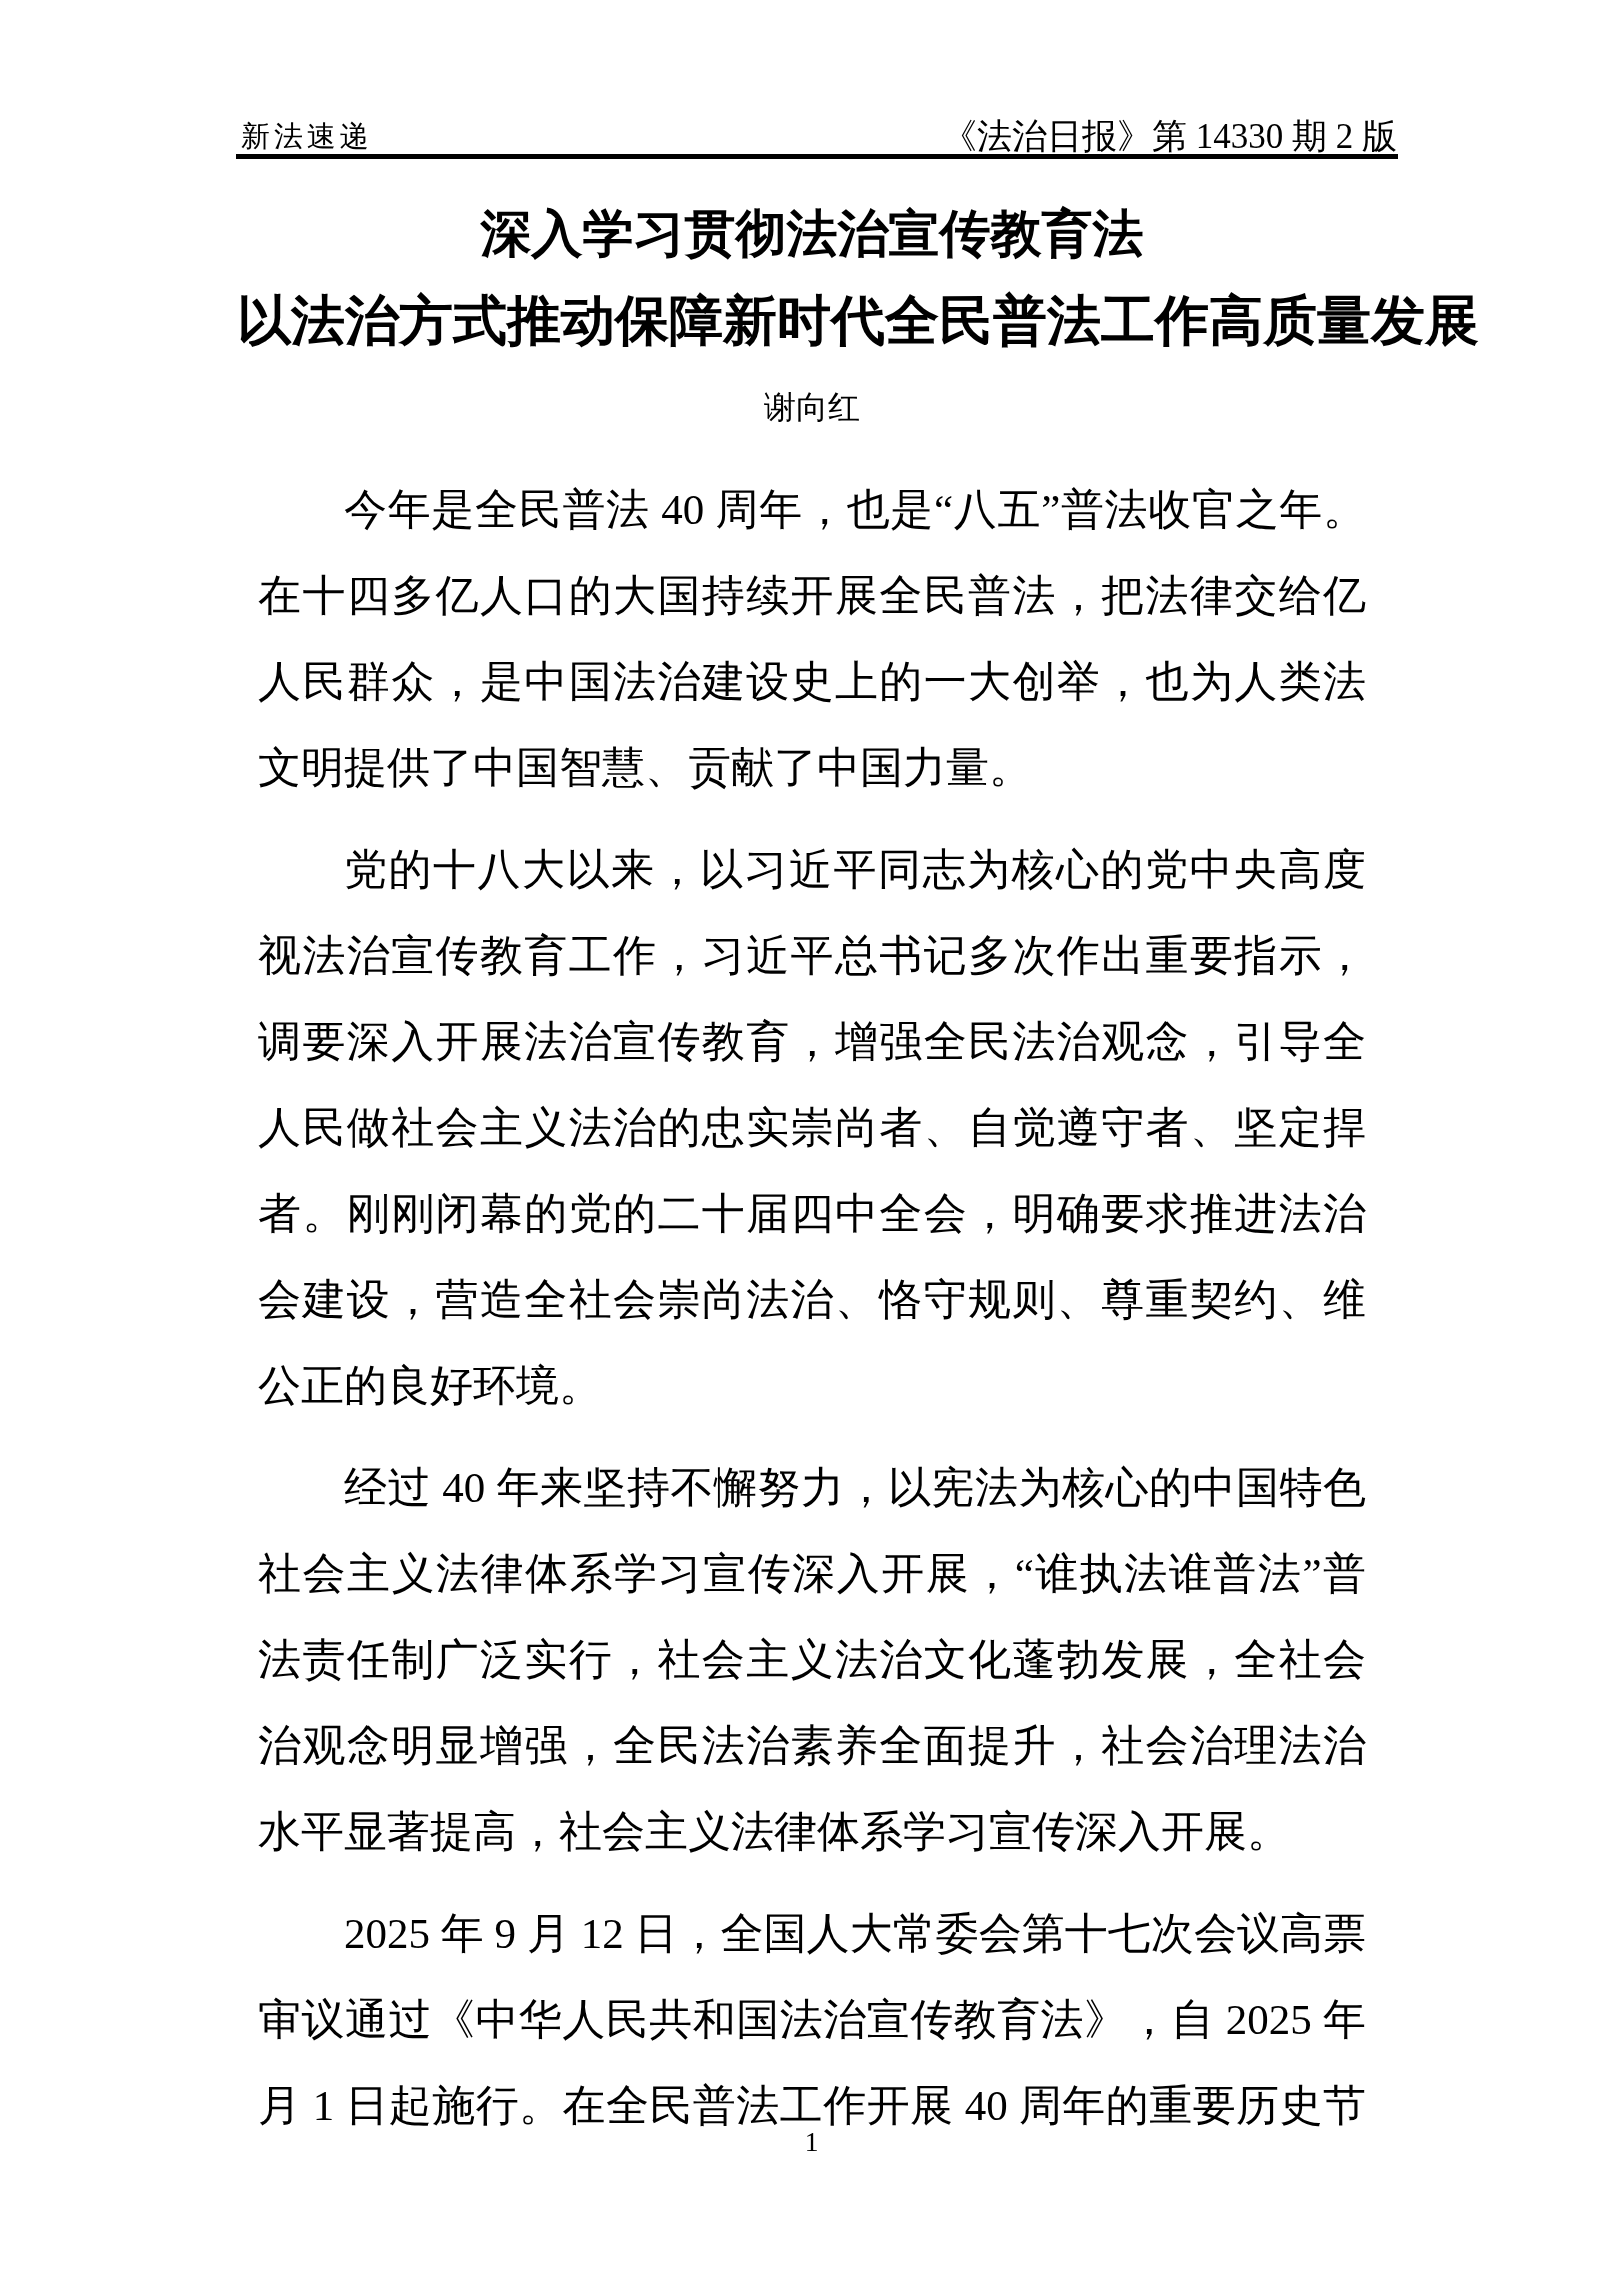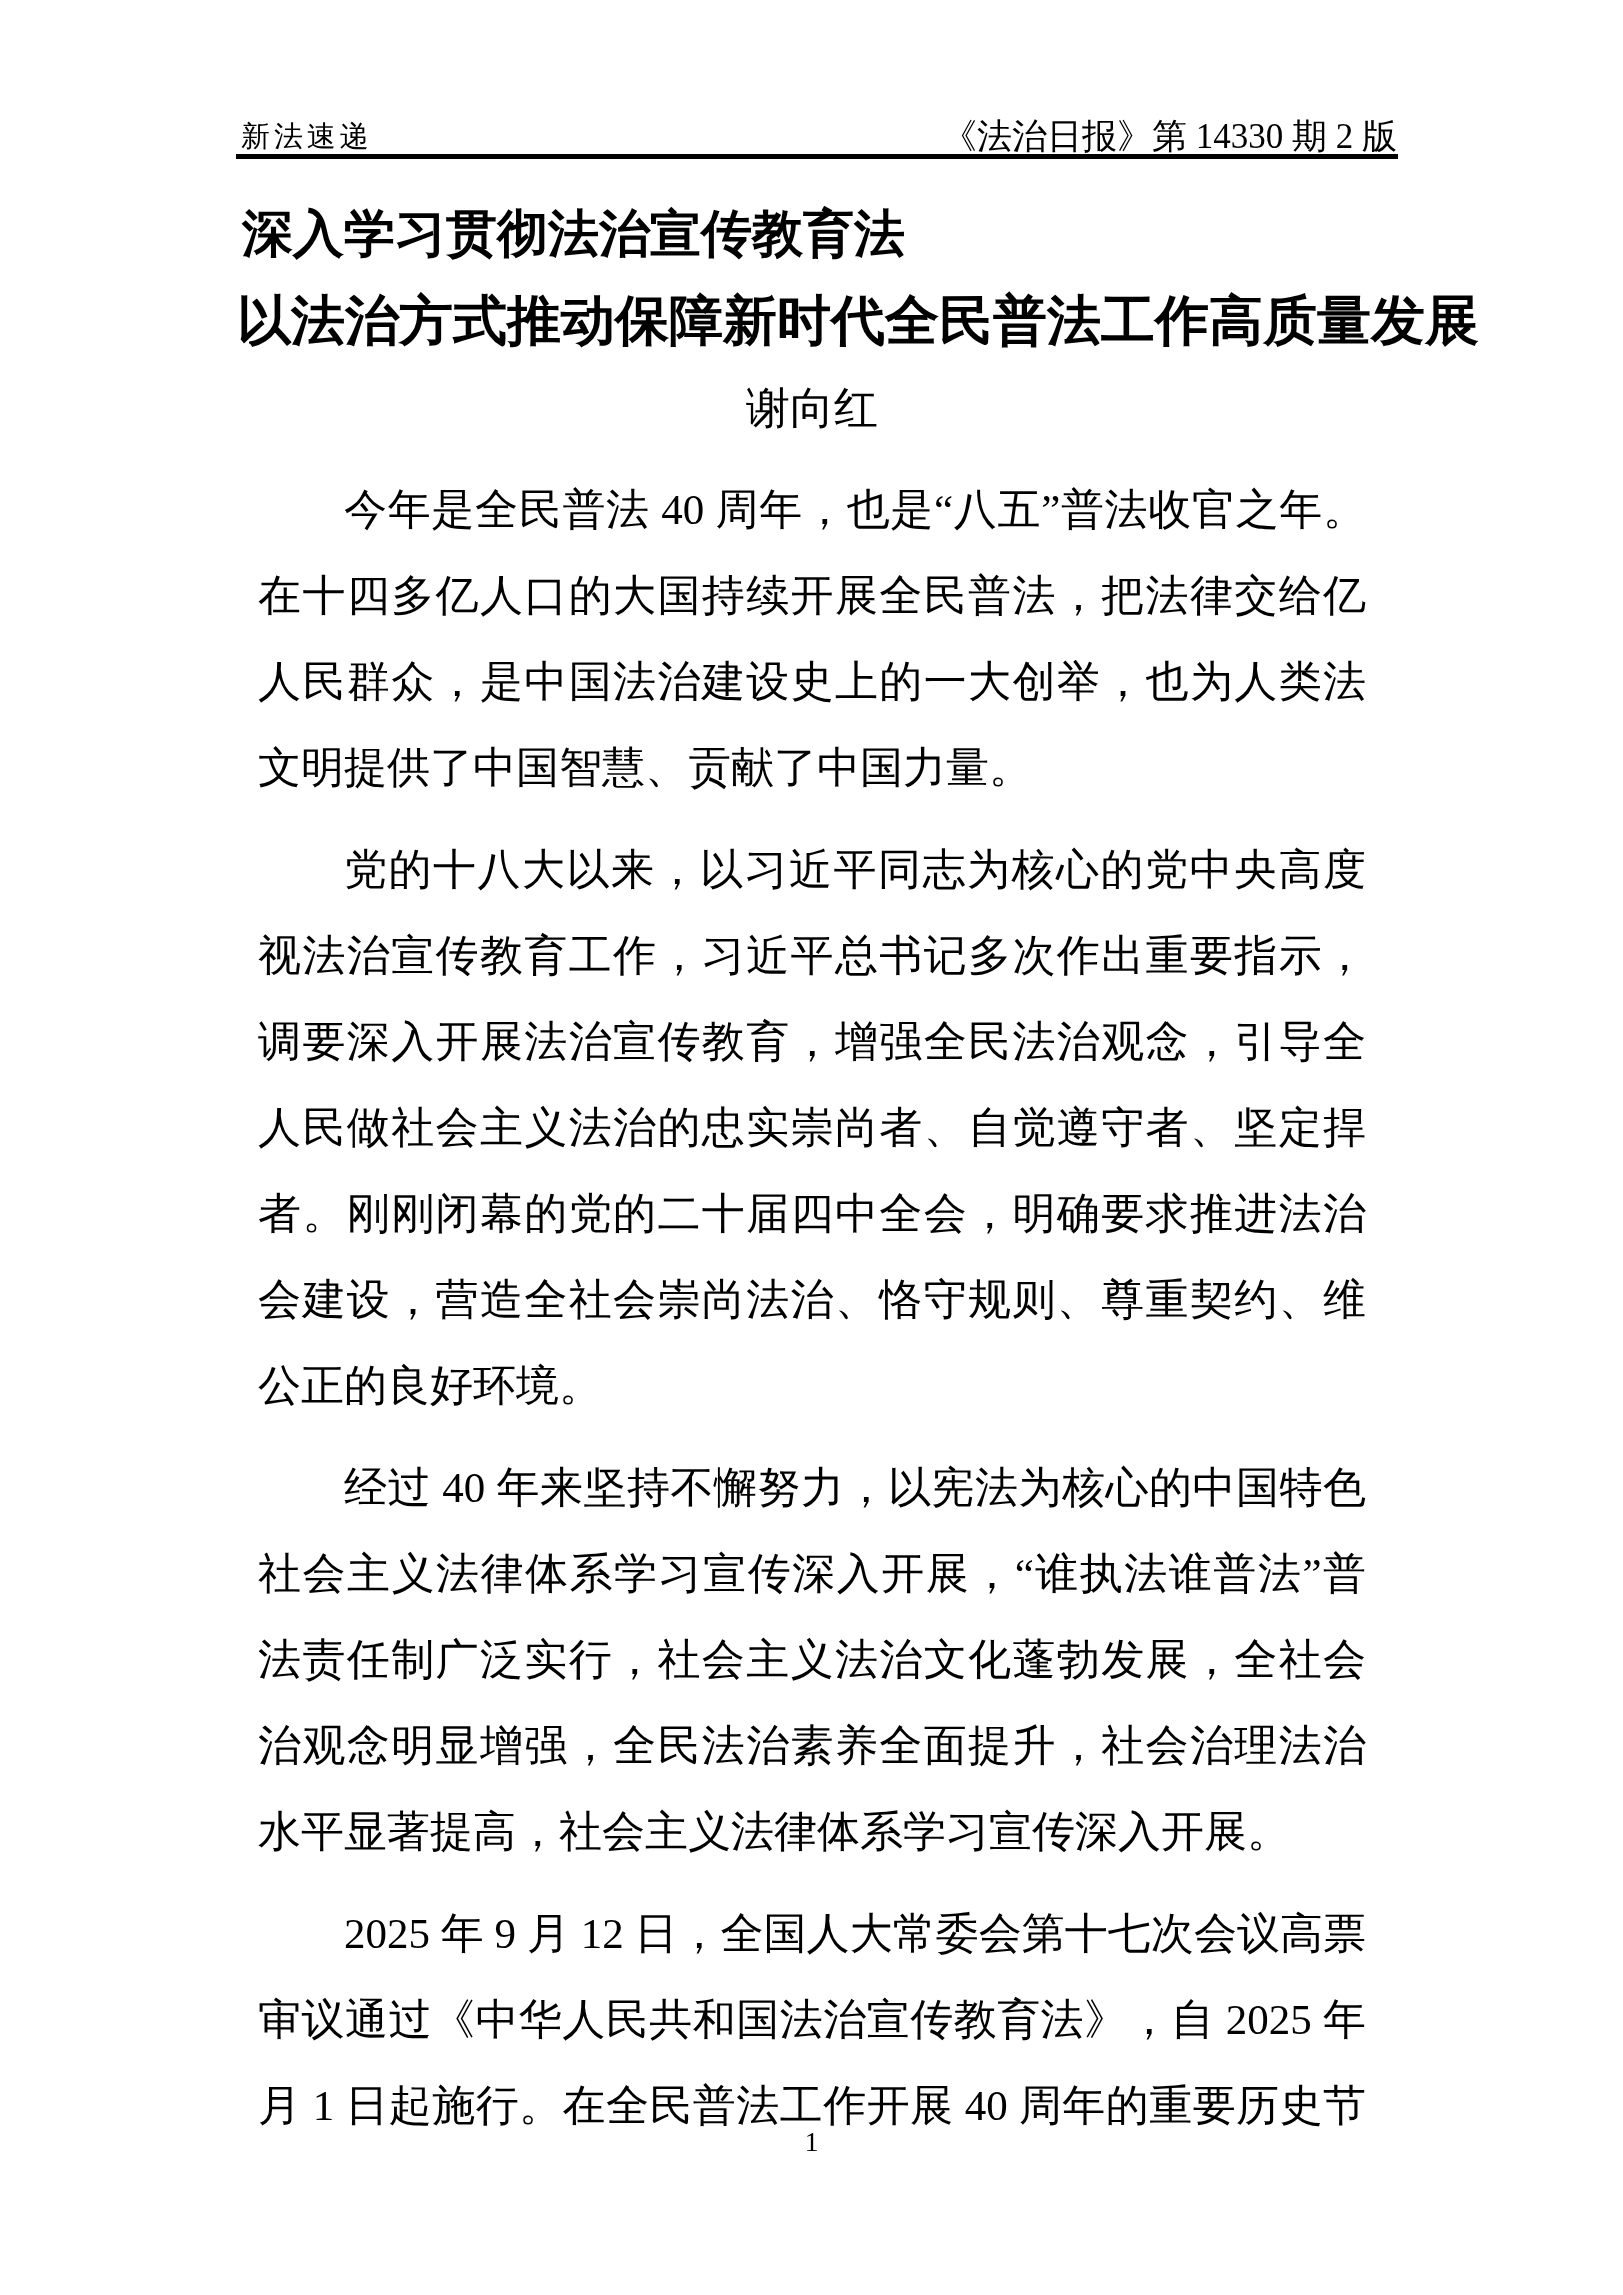--- a/index.html
+++ b/index.html
@@ -45,39 +45,40 @@
   }
   
   .title-line1 {
     position: absolute;
     left: 242px;
     width: 1140px;
     top: 207px;
     font-size: 51px;
     line-height: 55px;
     font-weight: bold;
+    text-align: center;
     white-space: nowrap;
   }
   .title-line2 {
     position: absolute;
     left: 237px;
     width: 1171px;
     top: 292px;
     font-size: 54px;
     line-height: 58px;
     font-weight: bold;
     text-align: center;
     white-space: nowrap;
   }
   .author {
     position: absolute;
     left: 242px;
     width: 1140px;
     top: 386px;
-    font-size: 44px;
+    font-size: 32px;
     line-height: 43px;
     font-family: "Liberation Sans", sans-serif;
     text-align: center;
   }
   
   .doc-body {
     position: absolute;
     left: 242px;
     top: 451px;
     width: 1140px;

